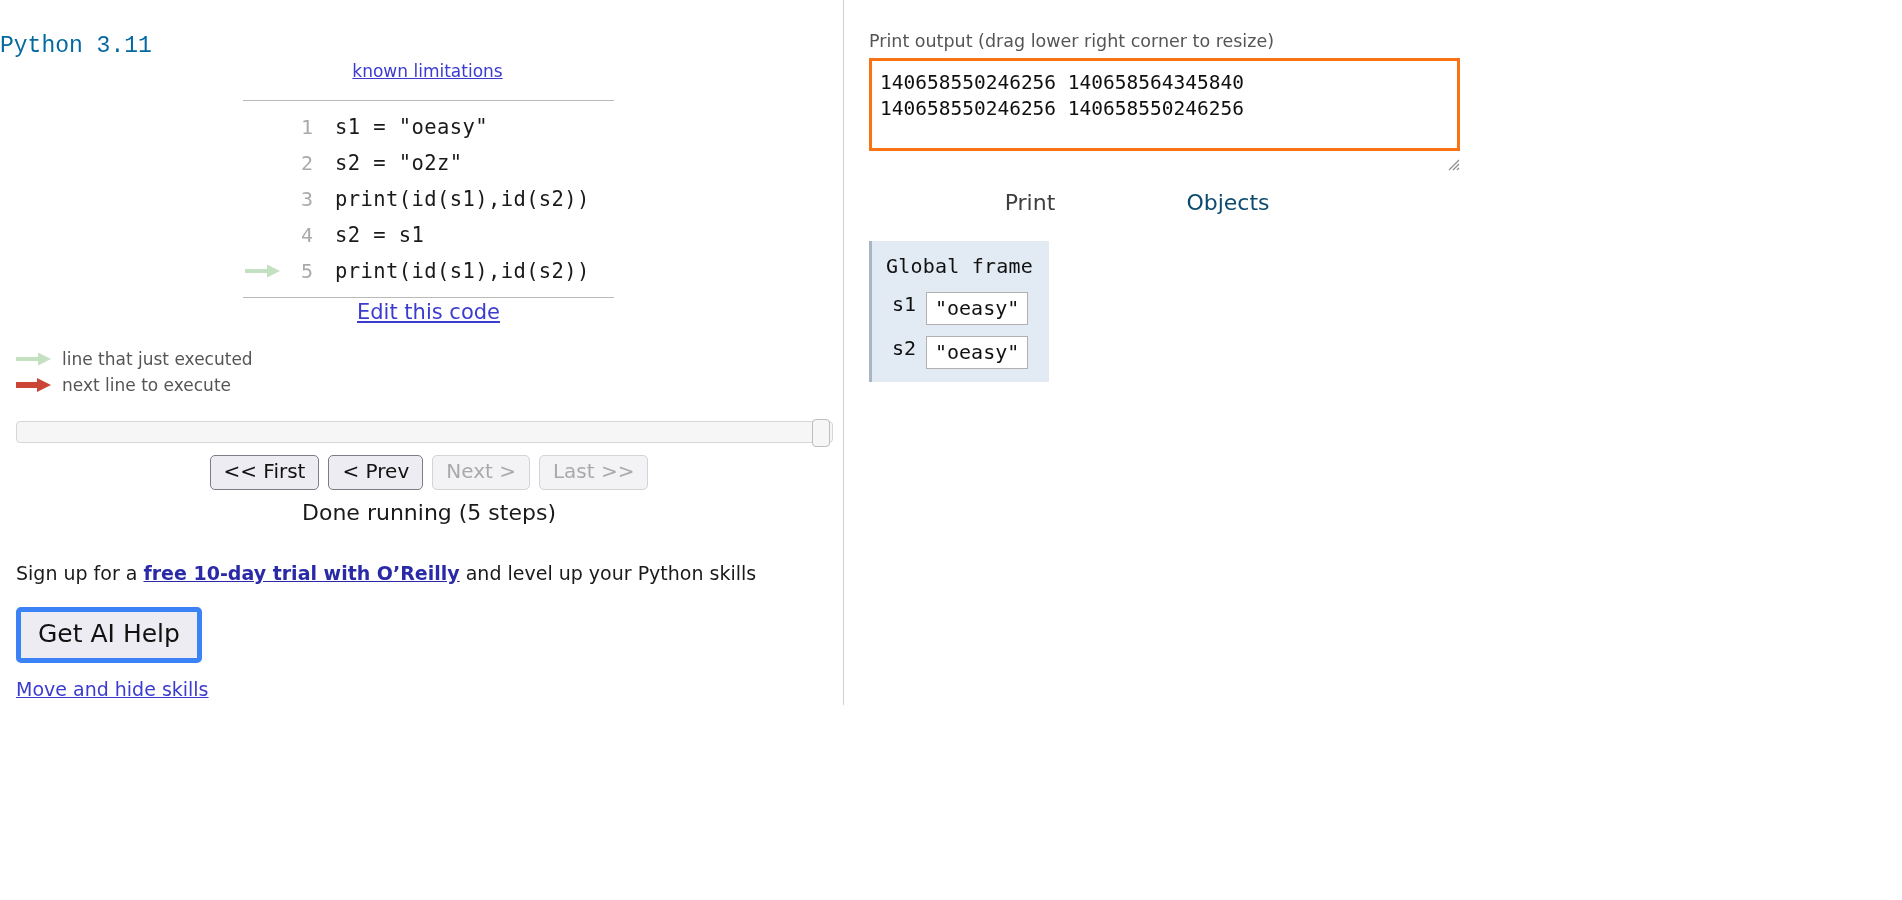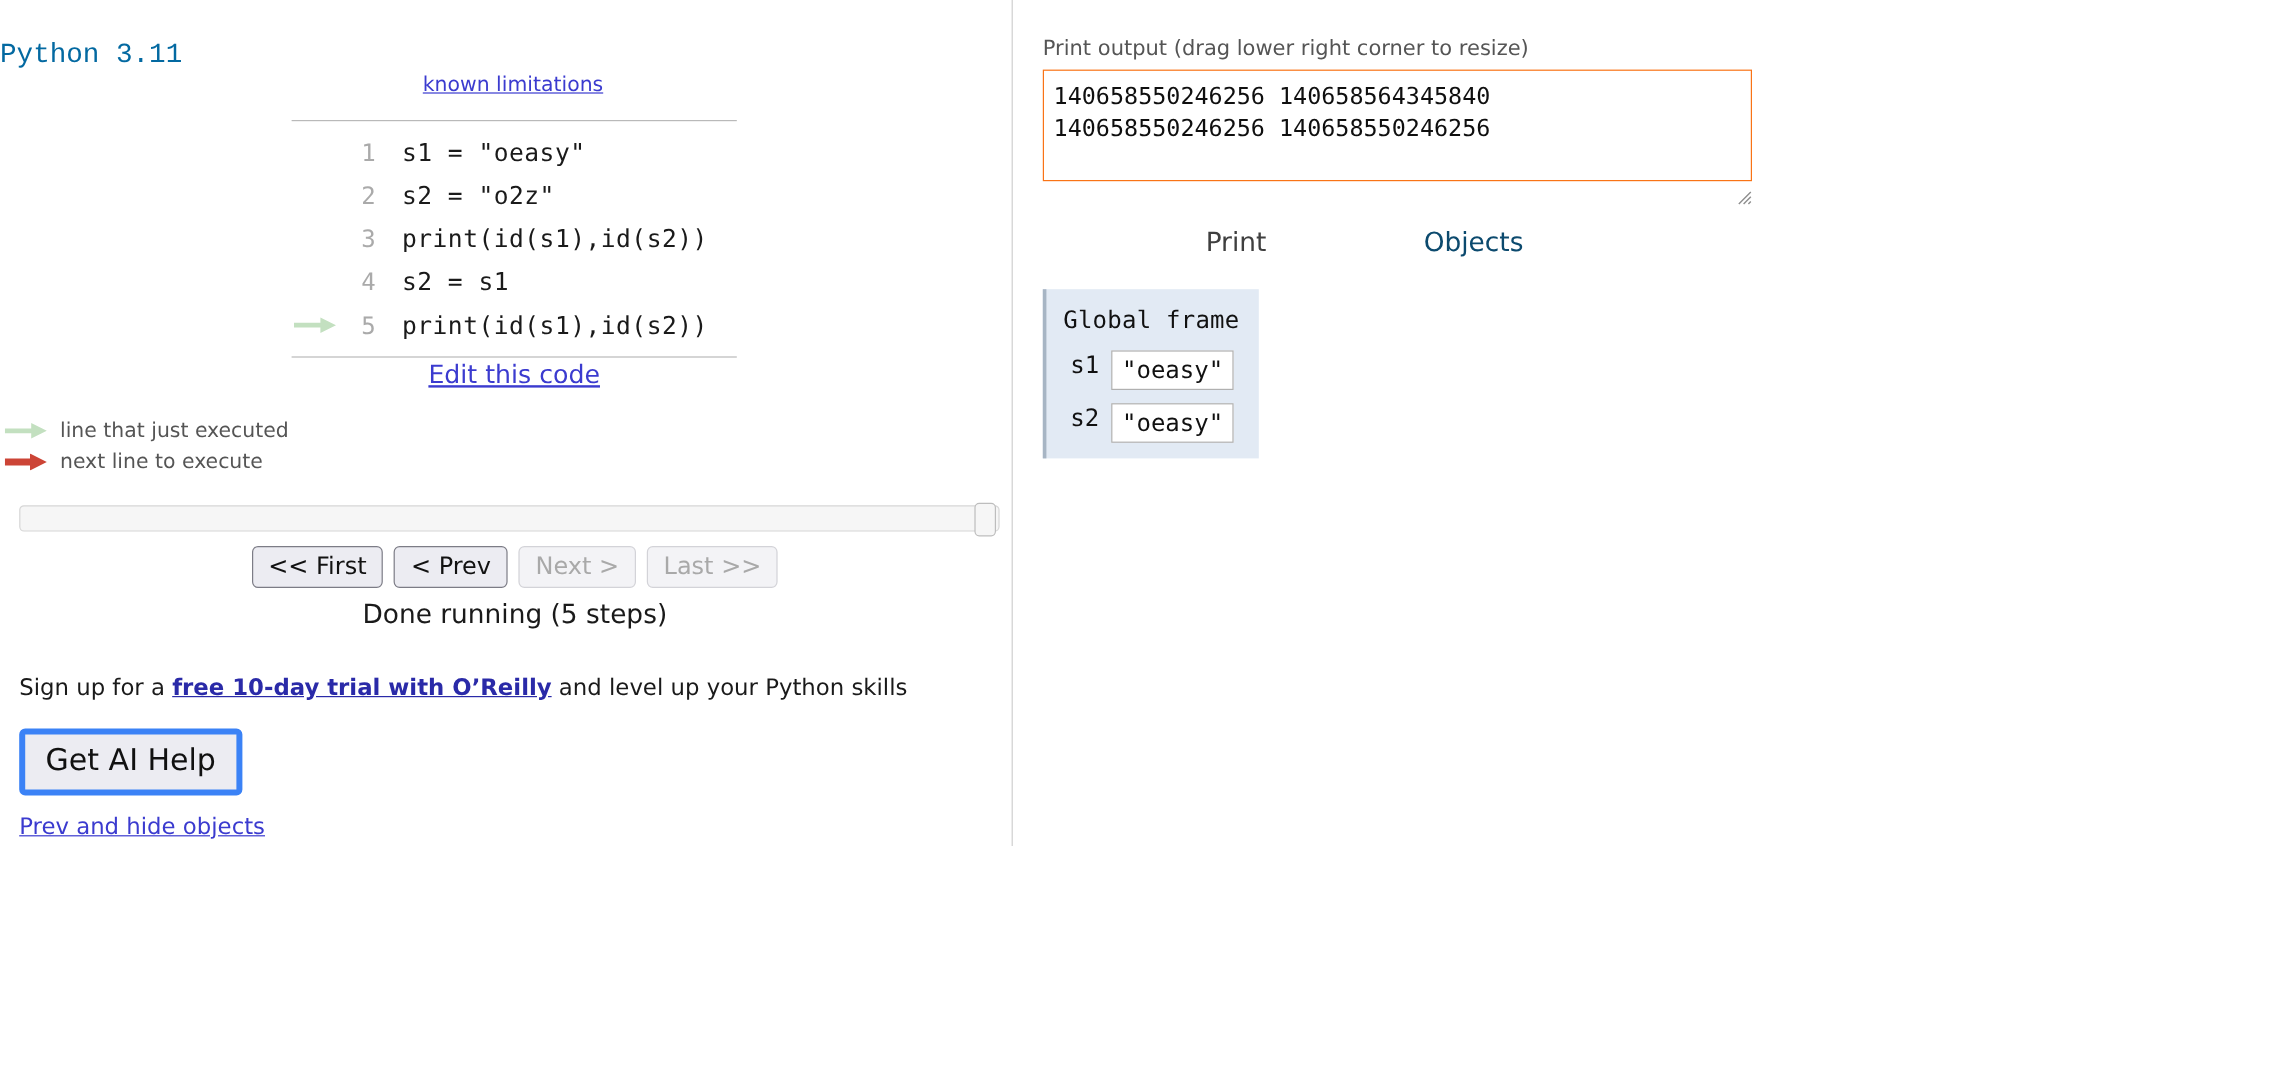--- a/index.html
+++ b/index.html
@@ -79,21 +79,21 @@
   .edit-code-wrap {
     position: absolute; left: 243px; top: 300px; width: 371px;
     text-align: center;
   }
   .edit-code {
     font-size: 21px; color: #3b3bcf;
     text-decoration: underline; cursor: pointer;
   }
 
   
-  .legend { position: absolute; left: 4px; top: 346px; }
+  .legend { position: absolute; left: 16px; top: 346px; }
   .legend-row {
     display: flex; align-items: center;
     height: 26px;
   }
   .legend-arrow { width: 36px; height: 14px; flex: 0 0 36px; margin-right: 10px; }
   .legend-text { font-size: 17px; color: #555555; }
 
   
   .slider-track {
     position: absolute; left: 16px; top: 421px;
@@ -165,21 +165,21 @@
   
   .right-pane { position: absolute; left: 843px; top: 0; width: 1059px; height: 900px; }
 
   .print-label {
     position: absolute; left: 26px; top: 31px;
     font-size: 17.5px; color: #555555;
   }
   .print-box {
     position: absolute; left: 26px; top: 58px;
     width: 591px; height: 93px;
-    border: 1px solid #f97316;
+    border: 3px solid #f97316;
     background: #ffffff;
     padding: 9px 0 0 8px;
     overflow: hidden;
     font-family: "DejaVu Sans Mono", monospace;
     font-size: 19.5px;
     color: #0f0f0f;
     line-height: 26px;
     white-space: pre;
   }
   .resize-grip {
@@ -323,21 +323,21 @@
     </div>
 
     <div class="done-running">Done running (5 steps)</div>
 
     <div class="promo">
       <span>Sign up for a </span><a>free 10-day trial with O’Reilly</a><span> and level up your Python skills</span>
     </div>
 
     <div class="ai-help-btn">Get AI Help</div>
 
-    <div class="move-hide">Prev and hide objects</div>
+    <div class="move-hide">Move and hide skills</div>
 
   </div>
 
   <div class="right-pane">
 
     <div class="print-label">Print output (drag lower right corner to resize)</div>
     <div class="print-box">140658550246256 140658564345840
 140658550246256 140658550246256</div>
     <svg class="resize-grip" viewBox="0 0 13 13">
       <path d="M12 2 L2 12 M12 6 L6 12 M12 10 L10 12" stroke="#8f8f8f" stroke-width="1.2" fill="none"></path>

